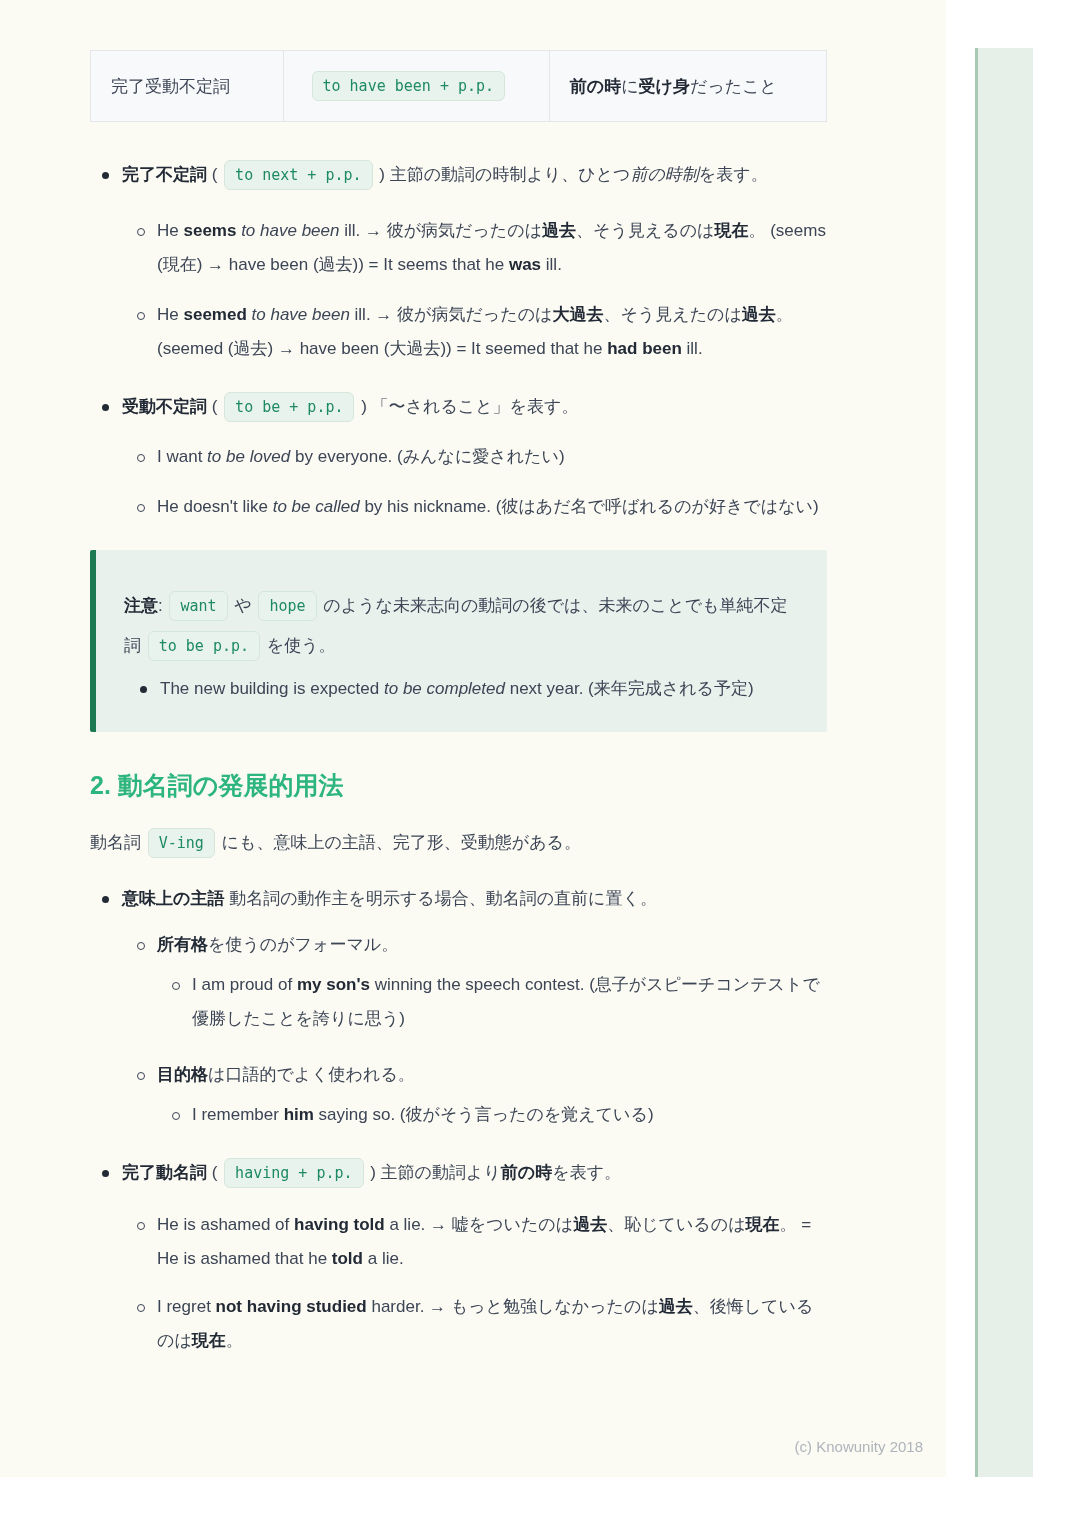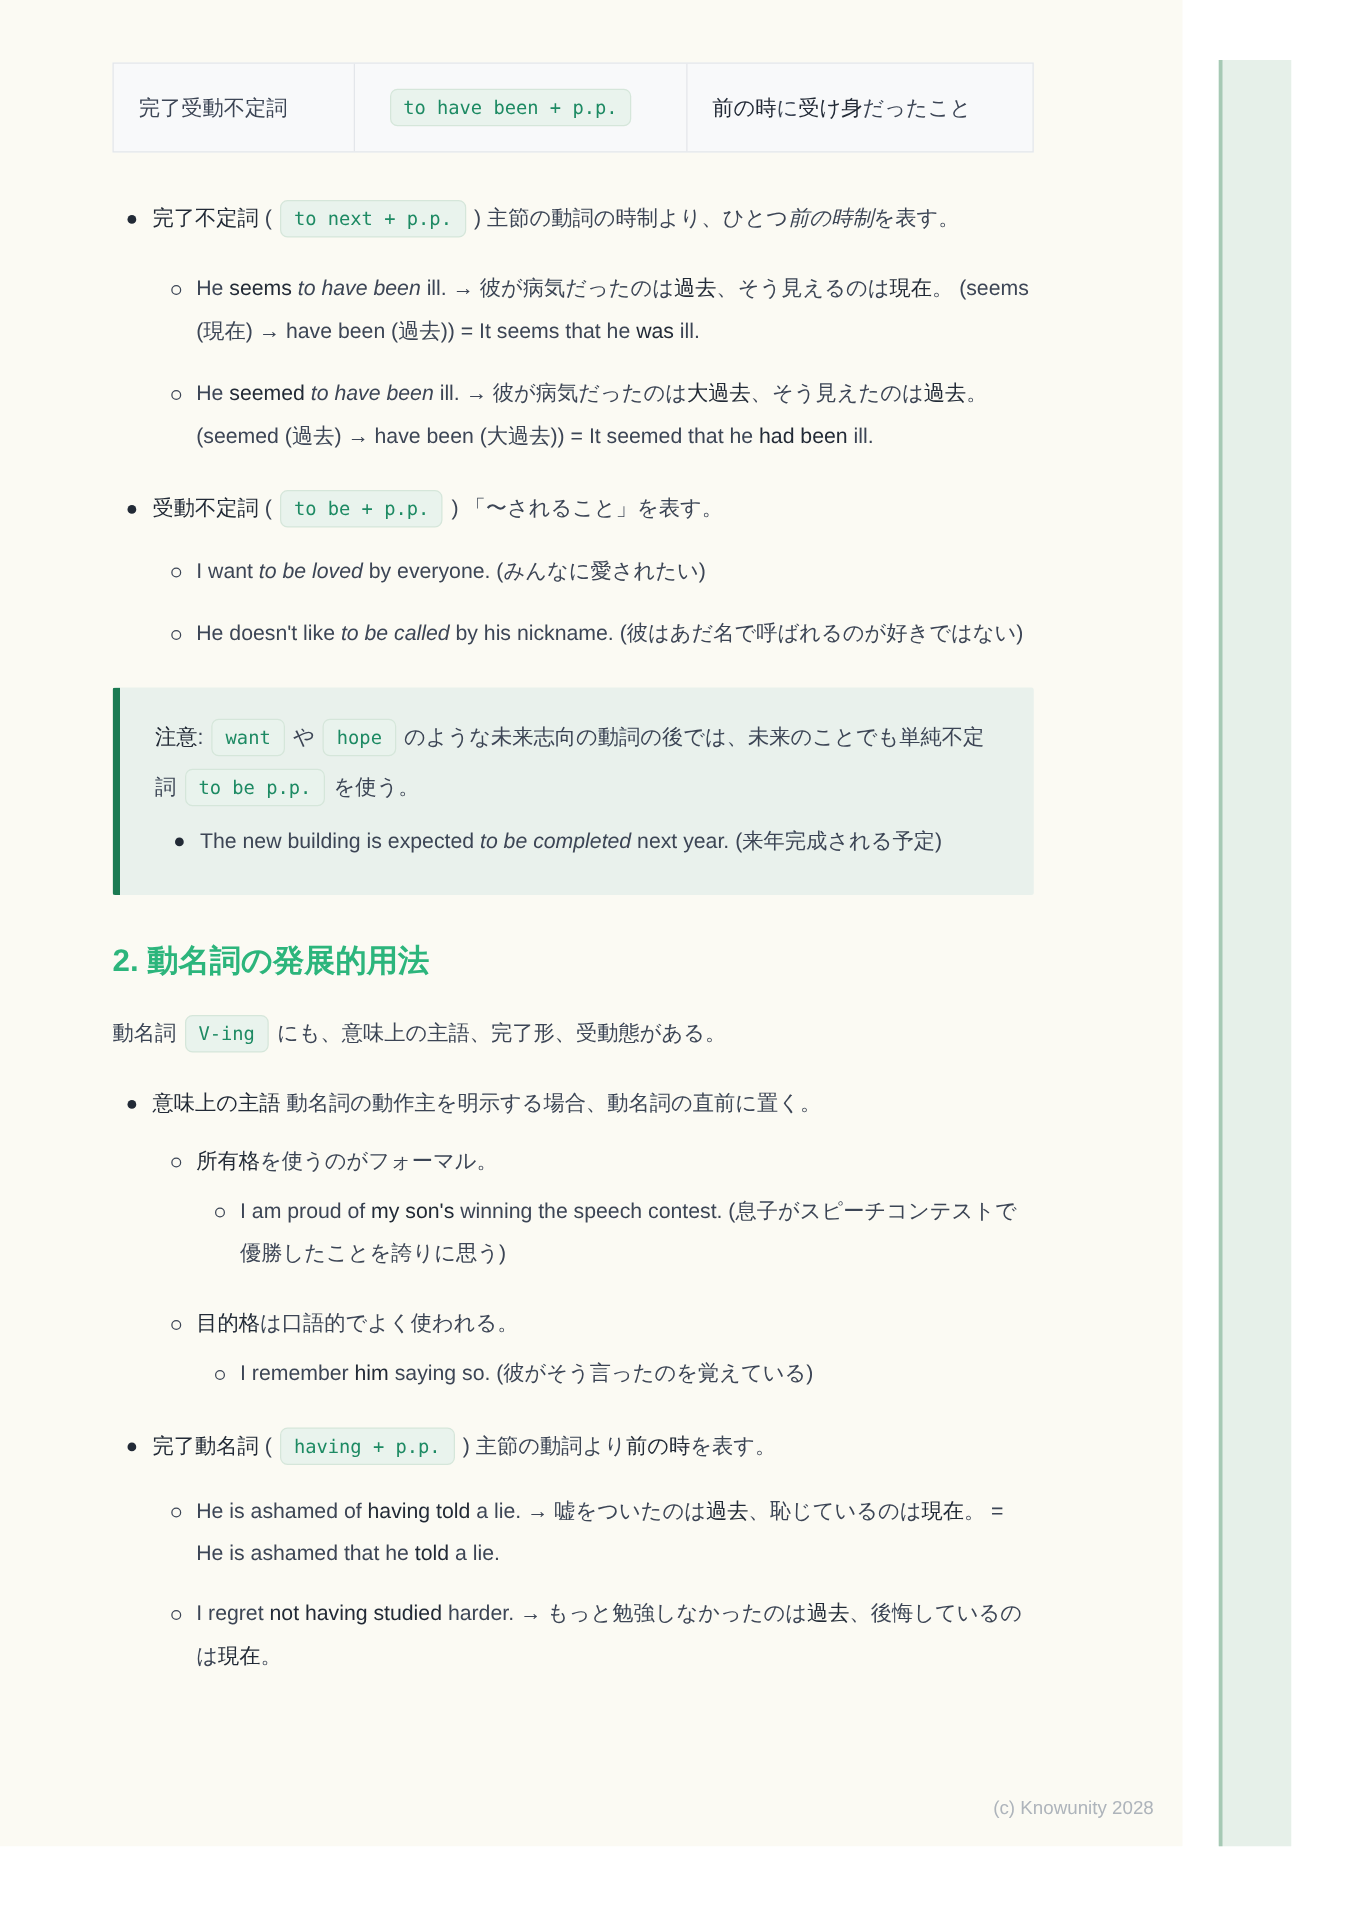--- a/index.html
+++ b/index.html
@@ -36,32 +36,32 @@
   .li.l2{padding-left:67px;margin-top:16px;}
   .li.l3{padding-left:102px;margin-top:6px;}
   .li.first{margin-top:36px;}
   .li.l1::before,.li.l2::before,.li.l3::before,.note-li::before{
     content:"";position:absolute;border-radius:50%;
   }
   .li.l1::before{left:12px;top:14px;width:7px;height:7px;background:var(--text-bold);}
   .li.l2::before{left:47px;top:14px;width:6px;height:6px;border:1.5px solid var(--text);}
   .li.l3::before{left:82px;top:14px;width:6px;height:6px;border:1.5px solid var(--text);}
   .gap-lg{margin-top:22px !important;}
-  strong{color:var(--text-bold);font-weight:400;}
+  strong{color:var(--text-bold);font-weight:700;}
   em{font-style:italic;}
   .chip{
     display:inline-block;font-family:"DejaVu Sans Mono","Liberation Mono",monospace;
     font-size:15px;line-height:20px;padding:4px 10px;margin:0 2px;
     background:var(--chip-bg);border:1px solid var(--chip-border);border-radius:6px;
     color:var(--code-green);white-space:nowrap;vertical-align:baseline;text-align:right;
   }
   
   .notebox{
     margin-top:26px;background:var(--note-bg);border-left:6px solid var(--note-border);
-    border-radius:2px;padding:20px 30px 26px 28px;
+    border-radius:2px;padding:36px 30px 26px 28px;
   }
   .note-text{font-size:17px;line-height:40px;}
   .note-li{position:relative;padding-left:36px;margin-top:6px;font-size:17px;line-height:34px;}
   .note-li::before{left:16px;top:14px;width:7px;height:7px;background:var(--text-bold);}
   
   h2.section{margin-top:36px;font-size:25px;line-height:34px;color:var(--accent);font-weight:700;}
   .para{margin-top:24px;font-size:17px;line-height:34px;}
   .watermark{
     position:absolute;top:1438px;right:23px;font-size:15px;color:var(--wm);z-index:5;
   }
@@ -115,15 +115,15 @@
     <div class="li l3">I remember <strong>him</strong> saying so. (彼がそう言ったのを覚えている)</div>
 
     <div class="li l1"><strong>完了動名詞</strong> ( <span class="chip">having + p.p.</span> ) 主節の動詞より<strong>前の時</strong>を表す。</div>
 
     <div class="li l2" style="margin-top:18px">He is ashamed of <strong>having told</strong> a lie. → 嘘をついたのは<strong>過去</strong>、恥じているのは<strong>現在</strong>。 = He is ashamed that he <strong>told</strong> a lie.</div>
 
     <div class="li l2" style="margin-top:14px">I regret <strong>not having studied</strong> harder. → もっと勉強しなかったのは<strong>過去</strong>、後悔しているのは<strong>現在</strong>。</div>
 
   </div>
 
-  <div class="watermark">(c) Knowunity 2028</div>
+  <div class="watermark">(c) Knowunity 2018</div>
 
 </div>
 
 </body></html>

